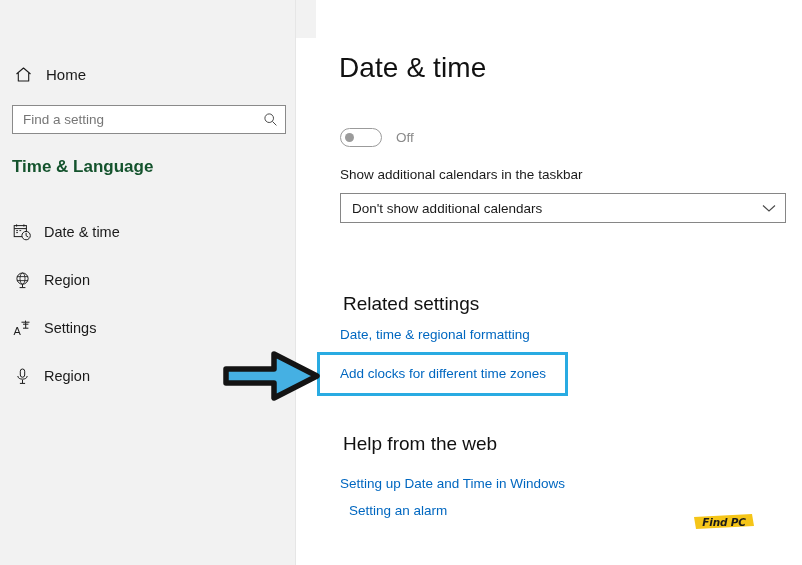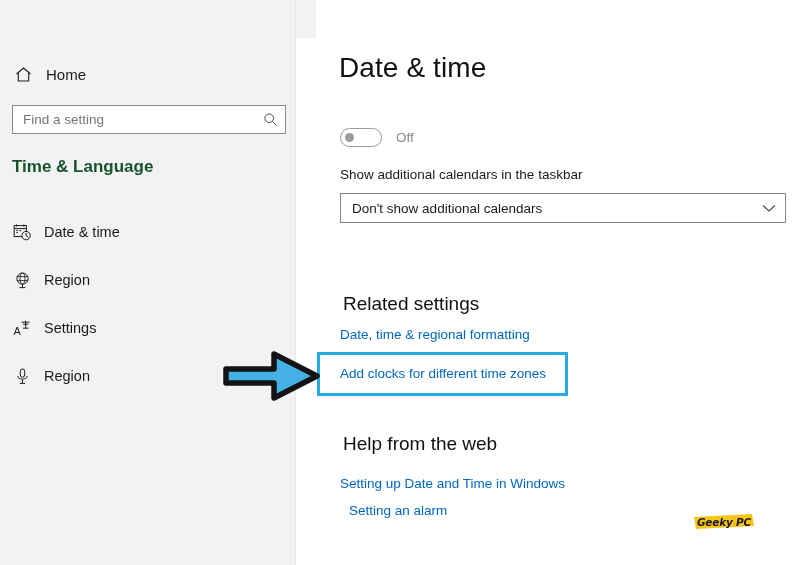--- a/index.html
+++ b/index.html
@@ -422,16 +422,16 @@
   <div class="arrow-annotation">
     <svg width="100" height="66" viewBox="0 0 100 66">
       <path d="M4 26 H52 V11 L95 33 L52 55 V40 H4 Z" fill="#45b0e3" stroke="#141414" stroke-width="5.5" stroke-linejoin="round" stroke-linecap="round"></path>
     </svg>
   </div>
 
   <div class="watermark">
     <svg width="64" height="21" viewBox="0 0 64 21">
       <path d="M2 6 L60 3 L62 15 L4 18 Z" fill="#f5c518"></path>
     </svg>
-    <div class="watermark-text">Geeky PC</div>
+    <div class="watermark-text">Find PC</div>
   </div>
 
 </div>
 
 </body></html>

